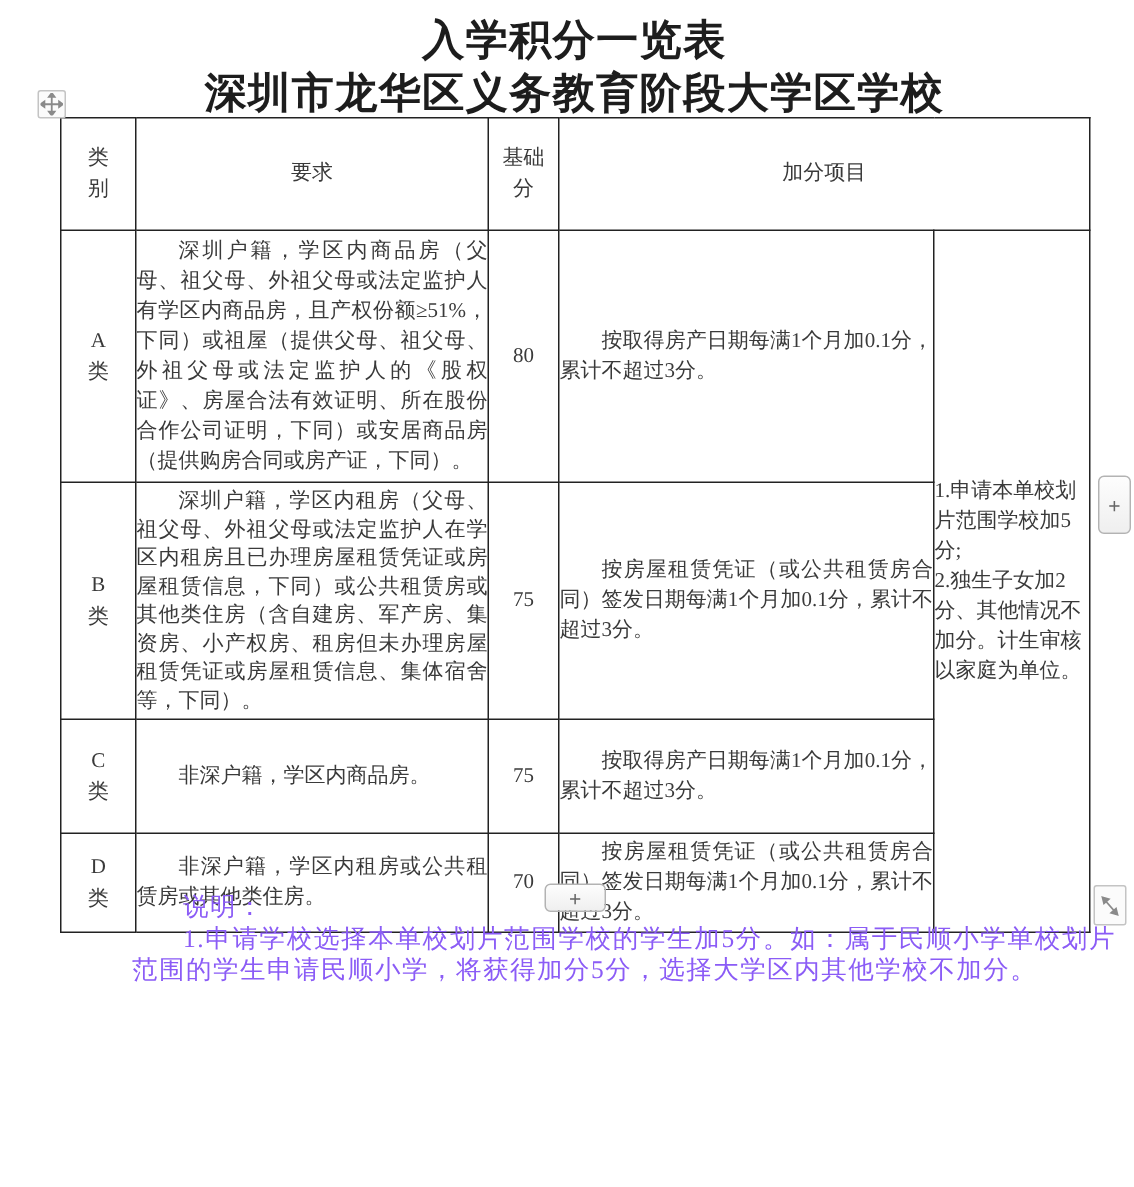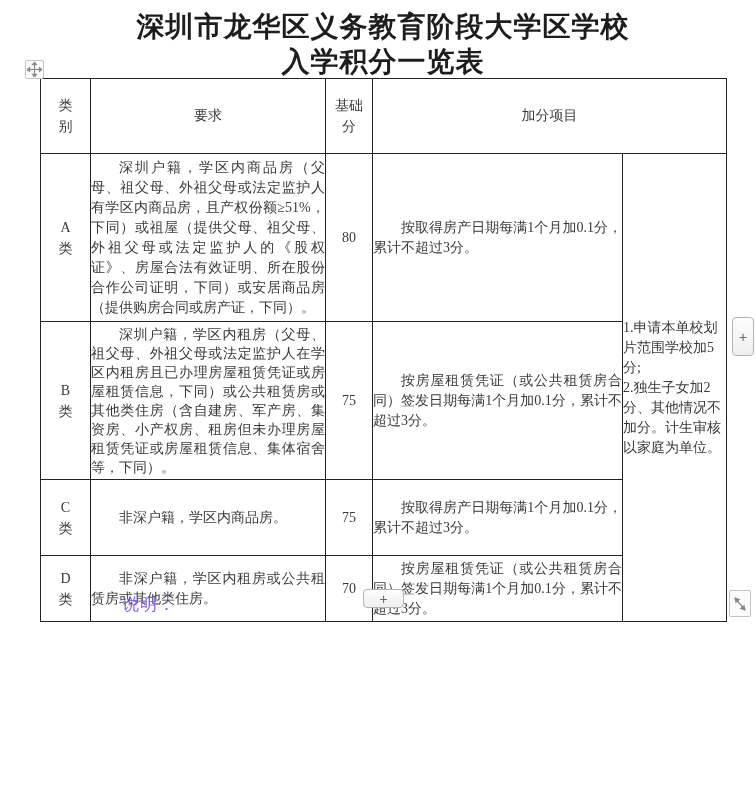--- a/index.html
+++ b/index.html
@@ -73,22 +73,22 @@
     color:#8b5cf6; text-align:justify; text-justify:inter-ideograph;
   }
   .notes p { margin:0; text-indent:2em; }
 </style>
 </head>
 <body>
 
 <div id="canvas">
 
   <div class="title">
+    <div>入学积分一览表</div>
     <div>深圳市龙华区义务教育阶段大学区学校</div>
-    <div>入学积分一览表</div>
   </div>
 
   <div id="move-handle" class="handle-box">
     <svg width="15" height="15" viewBox="0 0 15 15">
       <g stroke="#8a8a8a" stroke-width="1.2" fill="#8a8a8a">
         <line x1="7.5" y1="2" x2="7.5" y2="13"></line>
         <line x1="2" y1="7.5" x2="13" y2="7.5"></line>
         <polygon points="7.5,0 5.6,2.6 9.4,2.6"></polygon>
         <polygon points="7.5,15 5.6,12.4 9.4,12.4"></polygon>
         <polygon points="0,7.5 2.6,5.6 2.6,9.4"></polygon>
@@ -168,15 +168,16 @@
       <g stroke="#8a8a8a" stroke-width="1.2" fill="#8a8a8a">
         <line x1="3.5" y1="4" x2="10.5" y2="12"></line>
         <polygon points="2,2.2 6.2,3.4 3,6.2"></polygon>
         <polygon points="12,13.8 7.8,12.6 11,9.8"></polygon>
       </g>
     </svg>
   </div>
 
   <div class="notes">
     <p>说明：</p>
+    <p>1.申请学校选择本单校划片范围学校的学生加5分。如：属于民顺小学单校划片范围的学生申请民顺小学，将获得加分5分，选择大学区内其他学校不加分。</p>
   </div>
 
 </div>
 
 </body></html>

